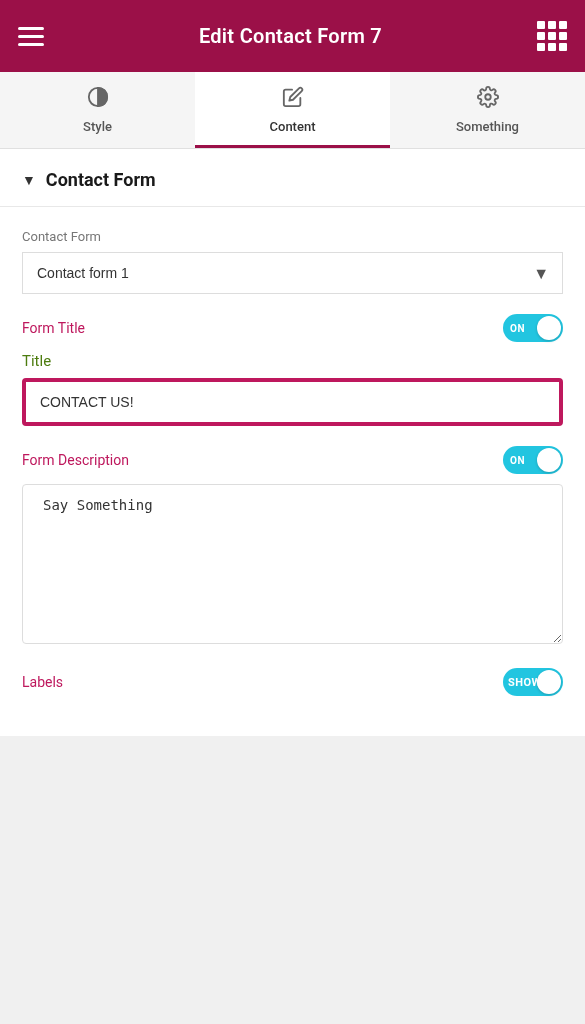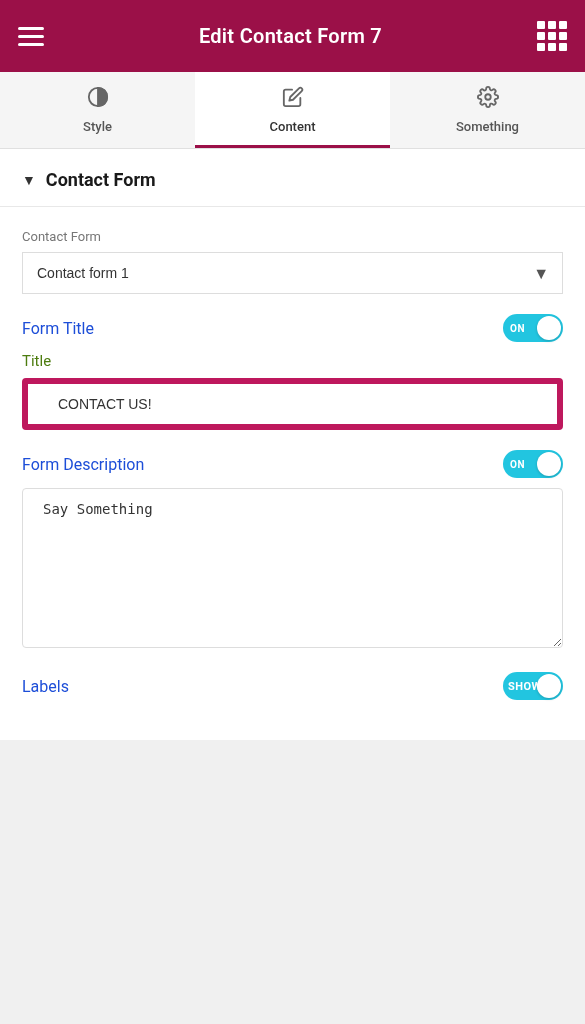--- a/index.html
+++ b/index.html
@@ -152,22 +152,22 @@
 
     .field-row {
       display: flex;
       align-items: center;
       justify-content: space-between;
       margin-bottom: 10px;
     }
 
     .field-row .field-label {
       margin-bottom: 0;
-      font-size: 16px;
-      color: #1d4ed8;
+      font-size: 14px;
+      color: #be185d;
     }
 
     .select-wrapper {
       position: relative;
       width: 100%;
     }
 
     .select-input {
       width: 100%;
       padding: 12px 40px 12px 14px;
@@ -185,22 +185,22 @@
       right: 14px;
       top: 50%;
       transform: translateY(-50%);
       color: #555;
       font-size: 16px;
       pointer-events: none;
     }
 
     .text-input {
       width: 100%;
-      padding: 12px 30px;
-      border: 6px solid #be185d;
+      padding: 12px 14px;
+      border: 4px solid #be185d;
       border-radius: 4px;
       font-size: 14px;
       color: #333;
       background: #fff;
     }
 
     .textarea-input {
       width: 100%;
       padding: 12px 20px;
       border: 1px solid #ddd;

